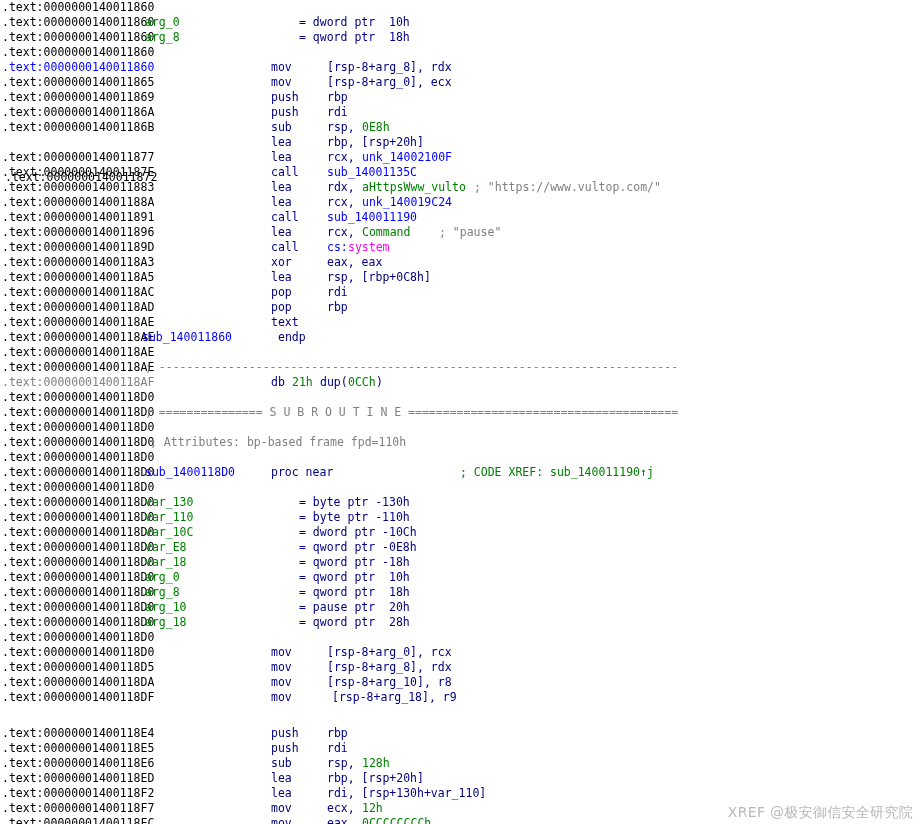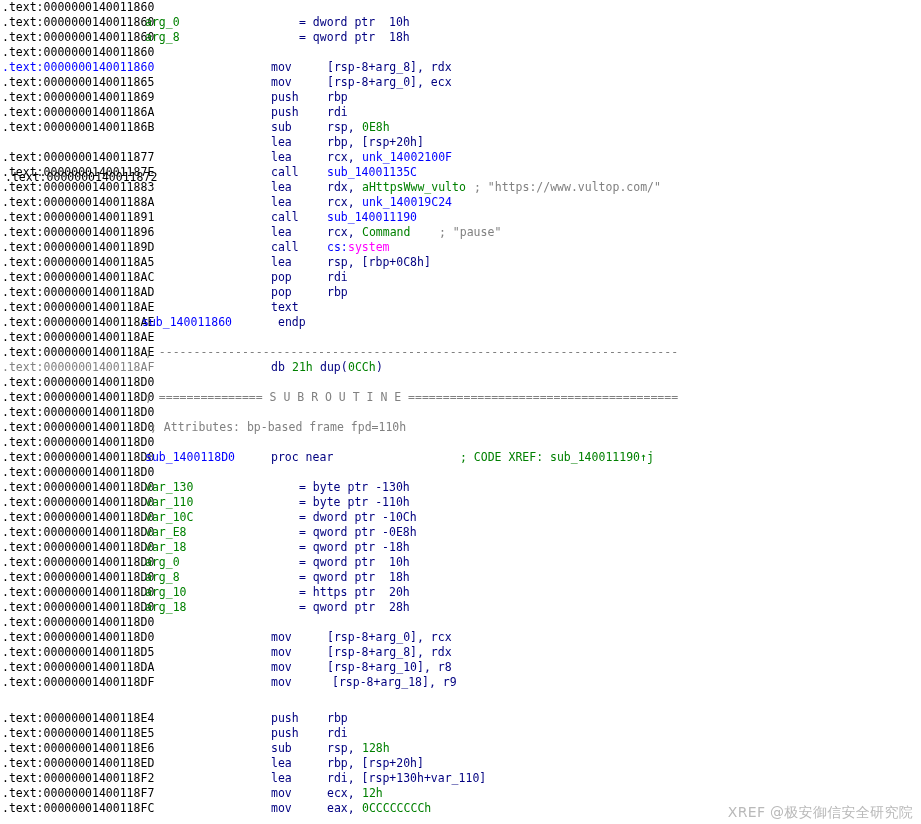--- a/index.html
+++ b/index.html
@@ -70,20 +70,21 @@
       <div class="line" style="position: relative;"><span class="addr" style="position: absolute; left: 2px;">.text:000000014001186A</span><span class="mnem" style="position: absolute; left: 271px; white-space: pre;">push</span><span class="reg" style="position: absolute; left: 327px; white-space: pre;">rdi</span></div>
       <div class="line" style="position: relative;"><span class="addr" style="position: absolute; left: 2px;">.text:000000014001186B</span><span class="mnem" style="position: absolute; left: 271px; white-space: pre;">sub</span><span class="reg" style="position: absolute; left: 327px; white-space: pre;">rsp, </span><span class="num" style="position: absolute; left: 362px; white-space: pre;">0E8h</span></div>
       <div class="line" style="position: relative;"><span class="addr" style="position: absolute; left: 5px; margin-top: 35px;">.text:0000000140011872</span><span class="mnem" style="position: absolute; left: 271px; white-space: pre;">lea</span><span class="op" style="position: absolute; left: 327px; white-space: pre;">rbp, [rsp+20h]</span></div>
       <div class="line" style="position: relative;"><span class="addr" style="position: absolute; left: 2px;">.text:0000000140011877</span><span class="mnem" style="position: absolute; left: 271px; white-space: pre;">lea</span><span class="reg" style="position: absolute; left: 327px; white-space: pre;">rcx, </span><span class="sym" style="position: absolute; left: 362px; white-space: pre;">unk_14002100F</span></div>
       <div class="line" style="position: relative;"><span class="addr" style="position: absolute; left: 2px;">.text:000000014001187E</span><span class="mnem" style="position: absolute; left: 271px; white-space: pre;">call</span><span class="sym" style="position: absolute; left: 327px; white-space: pre;">sub_14001135C</span></div>
       <div class="line" style="position: relative;"><span class="addr" style="position: absolute; left: 2px;">.text:0000000140011883</span><span class="mnem" style="position: absolute; left: 271px; white-space: pre;">lea</span><span class="reg" style="position: absolute; left: 327px; white-space: pre;">rdx, </span><span class="name" style="position: absolute; left: 362px; white-space: pre;">aHttpsWww_vulto</span><span class="comment" style="position: absolute; left: 474px; white-space: pre;">; "https://www.vultop.com/"</span></div>
       <div class="line" style="position: relative;"><span class="addr" style="position: absolute; left: 2px;">.text:000000014001188A</span><span class="mnem" style="position: absolute; left: 271px; white-space: pre;">lea</span><span class="reg" style="position: absolute; left: 327px; white-space: pre;">rcx, </span><span class="sym" style="position: absolute; left: 362px; white-space: pre;">unk_140019C24</span></div>
       <div class="line" style="position: relative;"><span class="addr" style="position: absolute; left: 2px;">.text:0000000140011891</span><span class="mnem" style="position: absolute; left: 271px; white-space: pre;">call</span><span class="sym" style="position: absolute; left: 327px; white-space: pre;">sub_140011190</span></div>
       <div class="line" style="position: relative;"><span class="addr" style="position: absolute; left: 2px;">.text:0000000140011896</span><span class="mnem" style="position: absolute; left: 271px; white-space: pre;">lea</span><span class="reg" style="position: absolute; left: 327px; white-space: pre;">rcx, </span><span class="name" style="position: absolute; left: 362px; white-space: pre;">Command</span><span class="comment" style="position: absolute; left: 439px; white-space: pre;">; "pause"</span></div>
       <div class="line" style="position: relative;"><span class="addr" style="position: absolute; left: 2px;">.text:000000014001189D</span><span class="mnem" style="position: absolute; left: 271px; white-space: pre;">call</span><span class="sym" style="position: absolute; left: 327px; white-space: pre;">cs:</span><span class="libfn" style="position: absolute; left: 348px; white-space: pre;">system</span></div>
+      <div class="line" style="position: relative;"><span class="addr" style="position: absolute; left: 2px;">.text:00000001400118A3</span><span class="mnem" style="position: absolute; left: 271px; white-space: pre;">xor</span><span class="reg" style="position: absolute; left: 327px; white-space: pre;">eax, eax</span></div>
       <div class="line" style="position: relative;"><span class="addr" style="position: absolute; left: 2px;">.text:00000001400118A5</span><span class="mnem" style="position: absolute; left: 271px; white-space: pre;">lea</span><span class="op" style="position: absolute; left: 327px; white-space: pre;">rsp, [rbp+0C8h]</span></div>
       <div class="line" style="position: relative;"><span class="addr" style="position: absolute; left: 2px;">.text:00000001400118AC</span><span class="mnem" style="position: absolute; left: 271px; white-space: pre;">pop</span><span class="reg" style="position: absolute; left: 327px; white-space: pre;">rdi</span></div>
       <div class="line" style="position: relative;"><span class="addr" style="position: absolute; left: 2px;">.text:00000001400118AD</span><span class="mnem" style="position: absolute; left: 271px; white-space: pre;">pop</span><span class="reg" style="position: absolute; left: 327px; white-space: pre;">rbp</span></div>
       <div class="line" style="position: relative;"><span class="addr" style="position: absolute; left: 2px;">.text:00000001400118AE</span><span class="mnem" style="position: absolute; left: 271px; white-space: pre;">text</span></div>
       <div class="line" style="position: relative;"><span class="addr" style="position: absolute; left: 2px;">.text:00000001400118AE</span><span class="sym" style="position: absolute; left: 142px; white-space: pre;">sub_140011860</span><span class="mnem" style="position: absolute; left: 278px; white-space: pre;">endp</span></div>
       <div class="line" style="position: relative;"><span class="addr" style="position: absolute; left: 2px;">.text:00000001400118AE</span></div>
       <div class="line" style="position: relative;"><span class="addr" style="position: absolute; left: 2px;">.text:00000001400118AE</span><span class="sep" style="position: absolute; left: 145px; white-space: pre;">; ---------------------------------------------------------------------------</span></div>
       <div class="line" style="position: relative;"><span class="addr-dim" style="position: absolute; left: 2px;">.text:00000001400118AF</span><span class="kw" style="position: absolute; left: 271px; white-space: pre;">db </span><span class="num" style="position: absolute; left: 292px; white-space: pre;">21h </span><span class="kw" style="position: absolute; left: 320px; white-space: pre;">dup(</span><span class="num" style="position: absolute; left: 348px; white-space: pre;">0CCh</span><span class="kw" style="position: absolute; left: 376px; white-space: pre;">)</span></div>
       <div class="line" style="position: relative;"><span class="addr" style="position: absolute; left: 2px;">.text:00000001400118D0</span></div>
       <div class="line" style="position: relative;"><span class="addr" style="position: absolute; left: 2px;">.text:00000001400118D0</span><span class="sep" style="position: absolute; left: 145px; white-space: pre;">; =============== S U B R O U T I N E =======================================</span></div>
@@ -92,21 +93,21 @@
       <div class="line" style="position: relative;"><span class="addr" style="position: absolute; left: 2px;">.text:00000001400118D0</span></div>
       <div class="line" style="position: relative;"><span class="addr" style="position: absolute; left: 2px;">.text:00000001400118D0</span><span class="sym" style="position: absolute; left: 145px; white-space: pre;">sub_1400118D0</span><span class="mnem" style="position: absolute; left: 271px; white-space: pre;">proc near</span><span class="xref" style="position: absolute; left: 460px; white-space: pre;">; CODE XREF: sub_140011190↑j</span></div>
       <div class="line" style="position: relative;"><span class="addr" style="position: absolute; left: 2px;">.text:00000001400118D0</span></div>
       <div class="line" style="position: relative;"><span class="addr" style="position: absolute; left: 2px;">.text:00000001400118D0</span><span class="name" style="position: absolute; left: 145px; white-space: pre;">var_130</span><span class="kw" style="position: absolute; left: 299px; white-space: pre;">= byte ptr -130h</span></div>
       <div class="line" style="position: relative;"><span class="addr" style="position: absolute; left: 2px;">.text:00000001400118D0</span><span class="name" style="position: absolute; left: 145px; white-space: pre;">var_110</span><span class="kw" style="position: absolute; left: 299px; white-space: pre;">= byte ptr -110h</span></div>
       <div class="line" style="position: relative;"><span class="addr" style="position: absolute; left: 2px;">.text:00000001400118D0</span><span class="name" style="position: absolute; left: 145px; white-space: pre;">var_10C</span><span class="kw" style="position: absolute; left: 299px; white-space: pre;">= dword ptr -10Ch</span></div>
       <div class="line" style="position: relative;"><span class="addr" style="position: absolute; left: 2px;">.text:00000001400118D0</span><span class="name" style="position: absolute; left: 145px; white-space: pre;">var_E8</span><span class="kw" style="position: absolute; left: 299px; white-space: pre;">= qword ptr -0E8h</span></div>
       <div class="line" style="position: relative;"><span class="addr" style="position: absolute; left: 2px;">.text:00000001400118D0</span><span class="name" style="position: absolute; left: 145px; white-space: pre;">var_18</span><span class="kw" style="position: absolute; left: 299px; white-space: pre;">= qword ptr -18h</span></div>
       <div class="line" style="position: relative;"><span class="addr" style="position: absolute; left: 2px;">.text:00000001400118D0</span><span class="name" style="position: absolute; left: 145px; white-space: pre;">arg_0</span><span class="kw" style="position: absolute; left: 299px; white-space: pre;">= qword ptr  10h</span></div>
       <div class="line" style="position: relative;"><span class="addr" style="position: absolute; left: 2px;">.text:00000001400118D0</span><span class="name" style="position: absolute; left: 145px; white-space: pre;">arg_8</span><span class="kw" style="position: absolute; left: 299px; white-space: pre;">= qword ptr  18h</span></div>
-      <div class="line" style="position: relative;"><span class="addr" style="position: absolute; left: 2px;">.text:00000001400118D0</span><span class="name" style="position: absolute; left: 145px; white-space: pre;">arg_10</span><span class="kw" style="position: absolute; left: 299px; white-space: pre;">= https ptr  20h</span></div>
+      <div class="line" style="position: relative;"><span class="addr" style="position: absolute; left: 2px;">.text:00000001400118D0</span><span class="name" style="position: absolute; left: 145px; white-space: pre;">arg_10</span><span class="kw" style="position: absolute; left: 299px; white-space: pre;">= pause ptr  20h</span></div>
       <div class="line" style="position: relative;"><span class="addr" style="position: absolute; left: 2px;">.text:00000001400118D0</span><span class="name" style="position: absolute; left: 145px; white-space: pre;">arg_18</span><span class="kw" style="position: absolute; left: 299px; white-space: pre;">= qword ptr  28h</span></div>
       <div class="line" style="position: relative;"><span class="addr" style="position: absolute; left: 2px;">.text:00000001400118D0</span></div>
       <div class="line" style="position: relative;"><span class="addr" style="position: absolute; left: 2px;">.text:00000001400118D0</span><span class="mnem" style="position: absolute; left: 271px; white-space: pre;">mov</span><span class="op" style="position: absolute; left: 327px; white-space: pre;">[rsp-8+arg_0], rcx</span></div>
       <div class="line" style="position: relative;"><span class="addr" style="position: absolute; left: 2px;">.text:00000001400118D5</span><span class="mnem" style="position: absolute; left: 271px; white-space: pre;">mov</span><span class="op" style="position: absolute; left: 327px; white-space: pre;">[rsp-8+arg_8], rdx</span></div>
       <div class="line" style="position: relative;"><span class="addr" style="position: absolute; left: 2px;">.text:00000001400118DA</span><span class="mnem" style="position: absolute; left: 271px; white-space: pre;">mov</span><span class="op" style="position: absolute; left: 327px; white-space: pre;">[rsp-8+arg_10], r8</span></div>
       <div class="line" style="position: relative;"><span class="addr" style="position: absolute; left: 2px;">.text:00000001400118DF</span><span class="mnem" style="position: absolute; left: 271px; white-space: pre;">mov</span><span class="op" style="position: absolute; left: 332px; white-space: pre;">[rsp-8+arg_18], r9</span></div>
       <div class="line" style="position: relative; margin-top: 21px;"><span class="addr" style="position: absolute; left: 2px;">.text:00000001400118E4</span><span class="mnem" style="position: absolute; left: 271px; white-space: pre;">push</span><span class="reg" style="position: absolute; left: 327px; white-space: pre;">rbp</span></div>
       <div class="line" style="position: relative;"><span class="addr" style="position: absolute; left: 2px;">.text:00000001400118E5</span><span class="mnem" style="position: absolute; left: 271px; white-space: pre;">push</span><span class="reg" style="position: absolute; left: 327px; white-space: pre;">rdi</span></div>
       <div class="line" style="position: relative;"><span class="addr" style="position: absolute; left: 2px;">.text:00000001400118E6</span><span class="mnem" style="position: absolute; left: 271px; white-space: pre;">sub</span><span class="reg" style="position: absolute; left: 327px; white-space: pre;">rsp, </span><span class="num" style="position: absolute; left: 362px; white-space: pre;">128h</span></div>
       <div class="line" style="position: relative;"><span class="addr" style="position: absolute; left: 2px;">.text:00000001400118ED</span><span class="mnem" style="position: absolute; left: 271px; white-space: pre;">lea</span><span class="op" style="position: absolute; left: 327px; white-space: pre;">rbp, [rsp+20h]</span></div>

